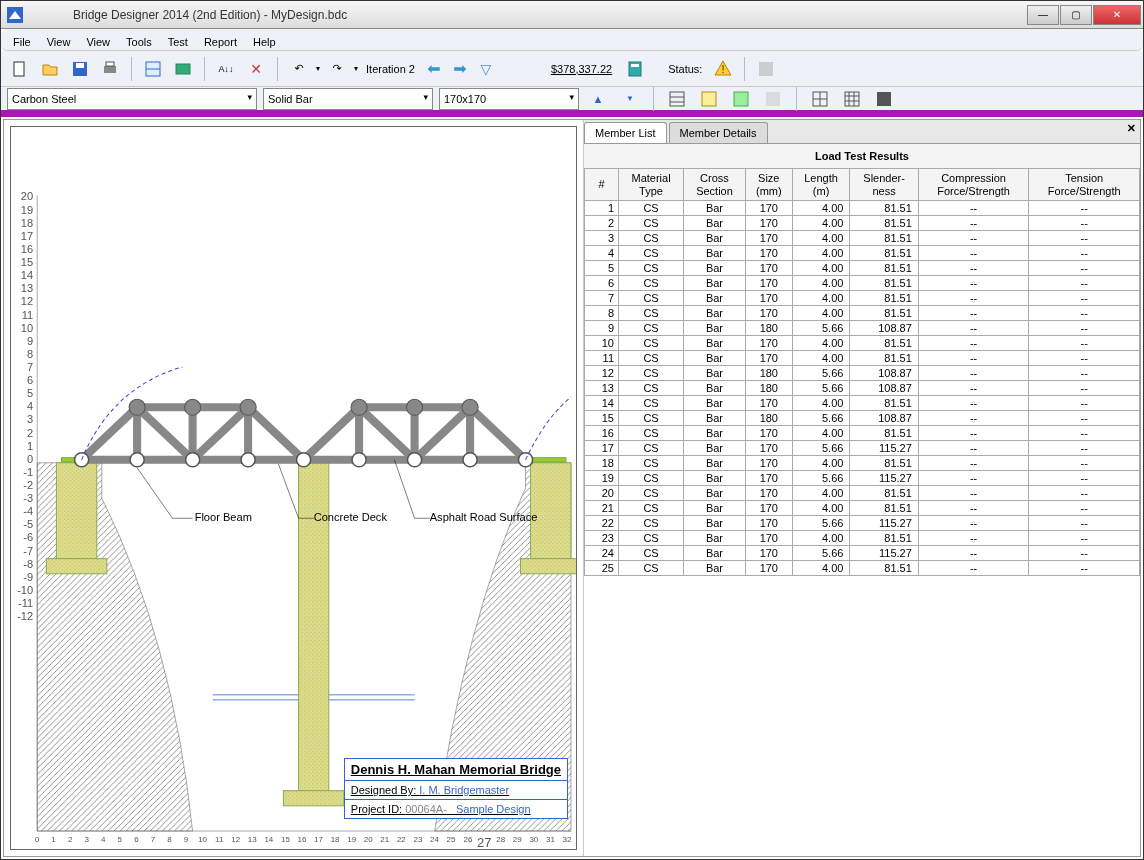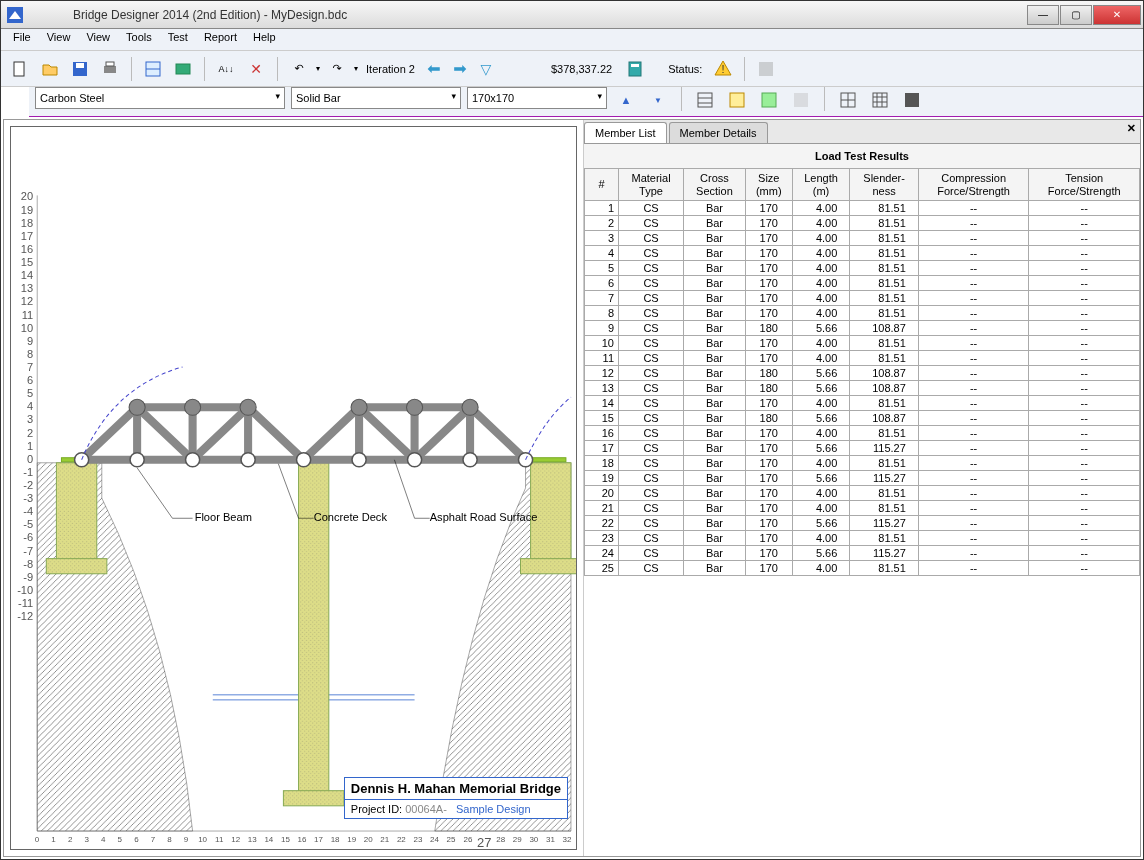--- a/index.html
+++ b/index.html
@@ -4,46 +4,46 @@
 <style>
 * { box-sizing: border-box; margin: 0; padding: 0; font-family: "Segoe UI", Tahoma, sans-serif; font-size: 11px; }
 body { background: #5a4d4a; padding: 0; }
 .window { width: 1144px; height: 860px; background: #fff; border: 1px solid #333; position: relative; display: flex; flex-direction: column; }
 .titlebar { height: 28px; background: linear-gradient(#f7f7f7, #dcdcdc); display: flex; align-items: center; padding: 0 2px 0 6px; border-bottom: 1px solid #888; gap: 44px; }
 .titlebar-icon { width: 16px; height: 16px; margin-right: 6px; }
 .titlebar-text { flex: 1; color: #333; font-size: 12px; }
 .win-buttons { display: flex; }
 .win-btn { width: 32px; height: 20px; border: 1px solid #888; background: linear-gradient(#f0f0f0,#ccc); margin-left: 1px; display:flex; align-items:center; justify-content:center; font-size:10px; }
 .win-btn.close { background: linear-gradient(#e66,#c33); color:#fff; width:48px; }
-.menubar { height: 22px; background: #eef2f8; display: flex; align-items: flex-start; padding: 0 4px; border-bottom: 1px solid #ccc; }
+.menubar { height: 22px; background: #eef2f8; display: flex; align-items: flex-end; padding: 0 4px; border-bottom: 1px solid #ccc; border-radius: 6px; }
 .menu-item { padding: 2px 8px; cursor: default; }
 .toolbar1 { height: 36px; background: #eef2f8; display: flex; align-items: center; padding: 0 6px; border-bottom: 1px solid #ccc; gap:4px; }
 .tbtn { width: 26px; height: 26px; border: 1px solid transparent; display:flex; align-items:center; justify-content:center; border-radius:2px; }
 .sep { width:1px; height:24px; background:#bbb; margin:0 4px; }
 .toolbar-text { padding: 0 4px; }
-.cost { font-weight: normal; padding: 0 6px; }
-.toolbar2 { height: 30px; background: #eef2f8; display: flex; align-items: flex-start; padding: 0 6px; border-bottom: 1px solid #a21caf; gap:6px;margin-left:28px; }
+.cost { font-weight: normal; padding: 0 6px; text-decoration: underline; }
+.toolbar2 { height: 30px; background: #eef2f8; display: flex; align-items: center; padding: 0 6px; border-bottom: 7px solid #a21caf; gap:6px; }
 .combo { height: 22px; border: 1px solid #888; background: #fff; padding: 0 18px 0 4px; position: relative; display:flex; align-items:center; }
 .combo::after { content:"▾"; position:absolute; right:4px; top:3px; font-size:9px; }
 .content { flex:1; display:flex; background:#fff; border:1px solid #999; margin:2px; overflow:hidden; }
 .design-area { width: 580px; border-right:1px solid #ccc; position:relative; padding:6px; }
 .canvas { position:relative; width:100%; height:100%; border:1px solid #666; background:#fff; }
 .right-panel { flex:1; display:flex; flex-direction:column; }
 .tabs { display:flex; background:#e8e8e8; border-bottom:1px solid #999; }
 .tab { padding:4px 10px; background:#dcdcdc; border:1px solid #999; border-bottom:none; margin-right:2px; margin-top:2px; border-radius:3px 3px 0 0; }
 .tab.active { background:#fff; }
 .panel-title { text-align:center; font-weight:bold; padding:6px; background:#f4f4f4; }
 .table-wrap { flex:1; overflow:auto; }
 table { border-collapse:collapse; width:100%; }
 th, td { border:1px solid #aaa; padding:1px 4px; text-align:center; font-size:11px; }
 th { background:#f4f4f4; font-weight:normal; line-height:1.1; height:32px; }
-td.num { text-align:right; padding-right:12px; }
+td.num { text-align:right; padding-right:6px; }
 td.first { text-align:right; padding-right:4px; width:34px; }
 .close-x { position:absolute; right:4px; top:2px; font-weight:bold; cursor:default; }
-.titlebox { position:absolute; right:8px; bottom:30px; border:1px solid #36c; background:#fff; font-size:11px; }
+.titlebox { position:absolute; right:8px; bottom:30px; border:1px solid #36c; background:#fff; font-size:11px;text-decoration:underline; }
 .titlebox div { border-bottom:1px solid #36c; padding:3px 6px; }
 .titlebox div:last-child { border-bottom:none; }
 .titlebox .bname { font-weight:bold; font-size:13px; text-align:center; }
 .titlebox a { color:#36c; }
 .arrow-btn { width:22px; height:22px; display:flex; align-items:center; justify-content:center; }
 </style>
 </head>
 <body>
 
 <div class="window">
@@ -382,20 +382,21 @@
             <span style="position: absolute; font-size: 8px; color: rgb(85, 85, 85); left: 457px; transform: translateX(-50%);">26</span>
             <span style="position: absolute; font-size: 13px; color: rgb(85, 85, 85); left: 473.188px; transform: translateX(-50%);">27</span>
             <span style="position: absolute; font-size: 8px; color: rgb(85, 85, 85); left: 489.75px; transform: translateX(-50%);">28</span>
             <span style="position: absolute; font-size: 8px; color: rgb(85, 85, 85); left: 506.312px; transform: translateX(-50%);">29</span>
             <span style="position: absolute; font-size: 8px; color: rgb(85, 85, 85); left: 522.875px; transform: translateX(-50%);">30</span>
             <span style="position: absolute; font-size: 8px; color: rgb(85, 85, 85); left: 539.438px; transform: translateX(-50%);">31</span>
             <span style="position: absolute; font-size: 8px; color: rgb(85, 85, 85); left: 556px; transform: translateX(-50%);">32</span>
           </div>
         <div class="titlebox">
           <div class="bname">Dennis H. Mahan Memorial Bridge</div>
+          <div><span>Designed By: </span><a>I. M. Bridgemaster</a></div>
           <div><span>Project ID: </span><span style="color:#888">00064A-</span>&nbsp;&nbsp;&nbsp;<a>Sample Design</a></div>
         </div>
       </div>
     </div>
 
     <div class="right-panel">
       <div style="position:relative">
         <span class="close-x">✕</span>
         <div class="tabs">
           <div class="tab active">Member List</div>

